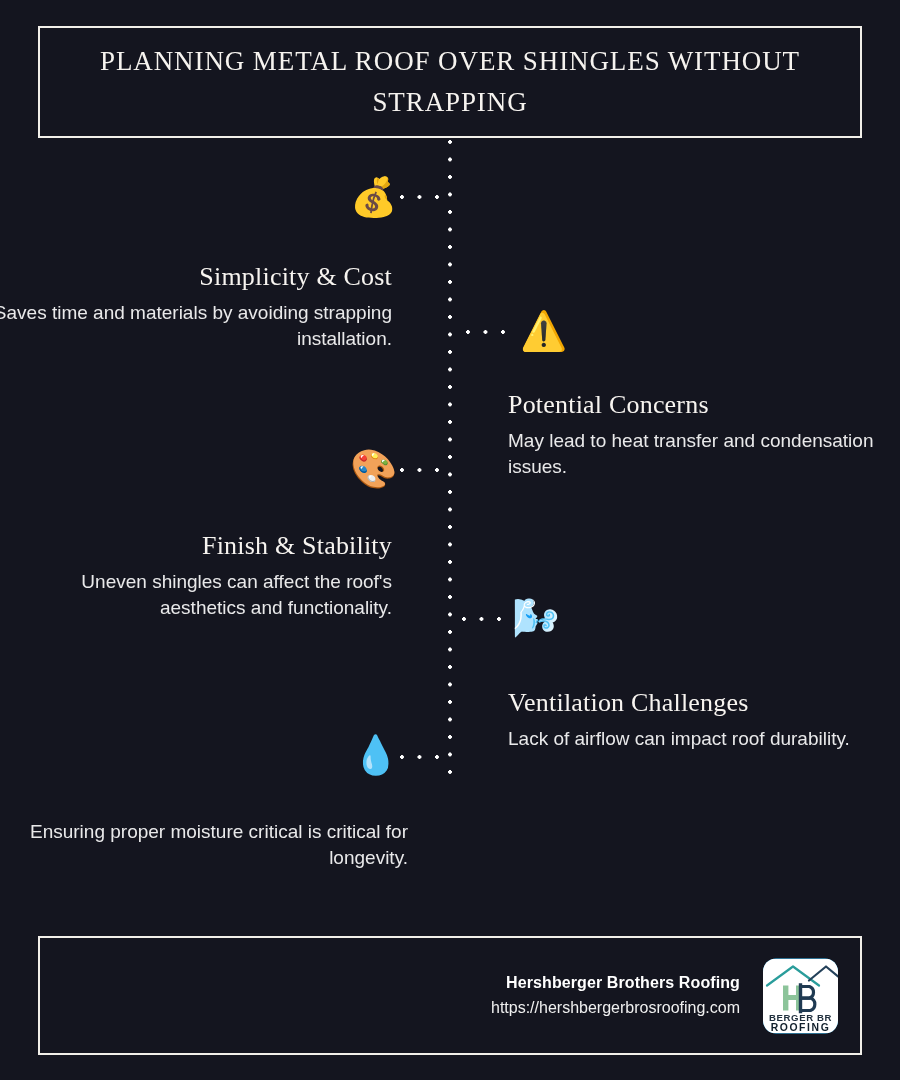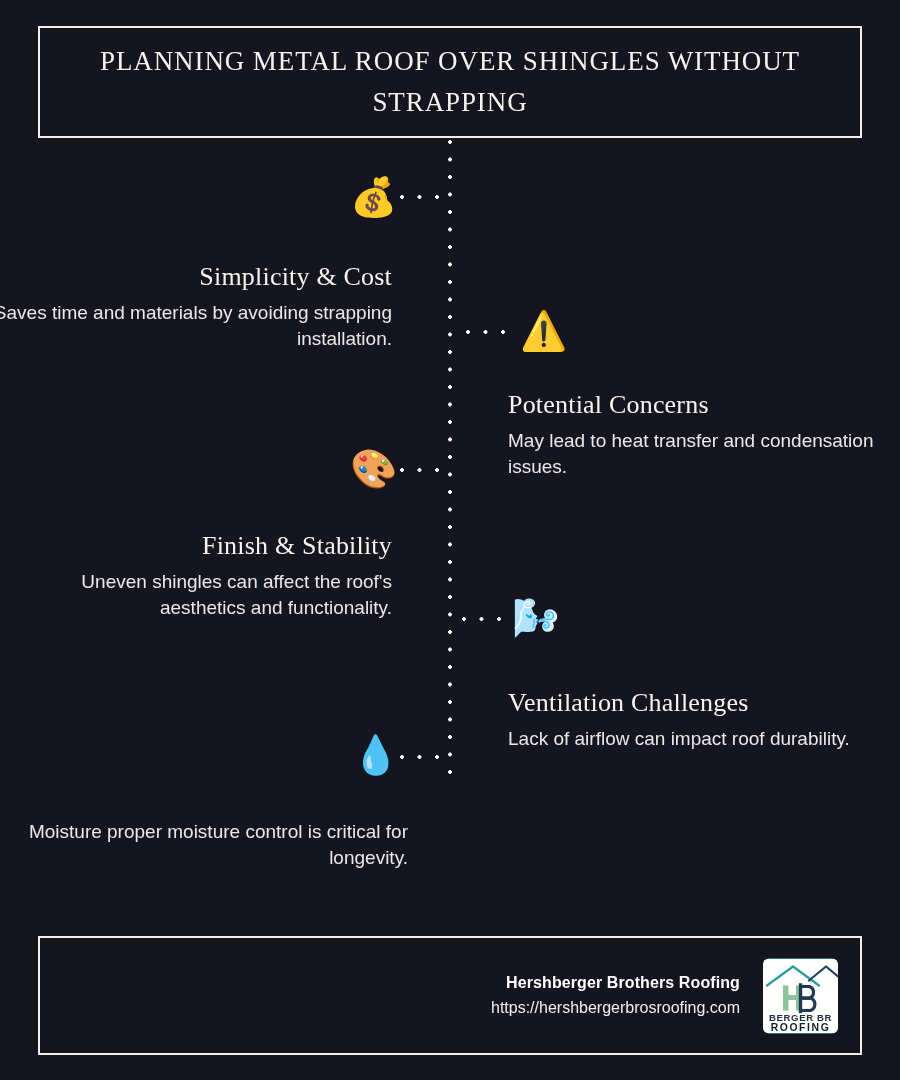--- a/index.html
+++ b/index.html
@@ -142,21 +142,21 @@
     color: #f0f0f0;
     line-height: 26px;
     font-weight: 400;
   }
 
   
   .logo-card {
     width: 75px;
     height: 75px;
     background: #0ea5e9;
-    border-radius: 6px;
+    border-radius: 13px;
     overflow: hidden;
     position: relative;
     flex: 0 0 auto;
   }
   .logo-svg { display: block; }
 </style>
 </head>
 <body>
 
 <div class="infographic">
@@ -191,21 +191,21 @@
   <div class="connector" style="left:462px; top:617px; width:42px;"></div>
   <div class="marker" style="left:512px; top:599px; width:48px;">🌬️</div>
   <div class="block right" style="left:508px; top:687px;">
     <div class="block-heading">Ventilation Challenges</div>
     <div class="block-body">Lack of airflow can impact roof durability.</div>
   </div>
 
   <div class="connector" style="left:400px; top:755px; width:52px;"></div>
   <div class="marker" style="left:352px; top:736px; width:40px;">💧</div>
   <div class="block left" style="left:8px; top:819px;">
-    <div class="block-body">Moisture proper moisture control is critical for longevity.</div>
+    <div class="block-body">Ensuring proper moisture critical is critical for longevity.</div>
   </div>
 
   <div class="footer-frame">
     <div class="footer-inner">
       <div class="footer-texts">
         <div class="footer-company">Hershberger Brothers Roofing</div>
         <div class="footer-url">https://hershbergerbrosroofing.com</div>
       </div>
 
       <div class="logo-card">

